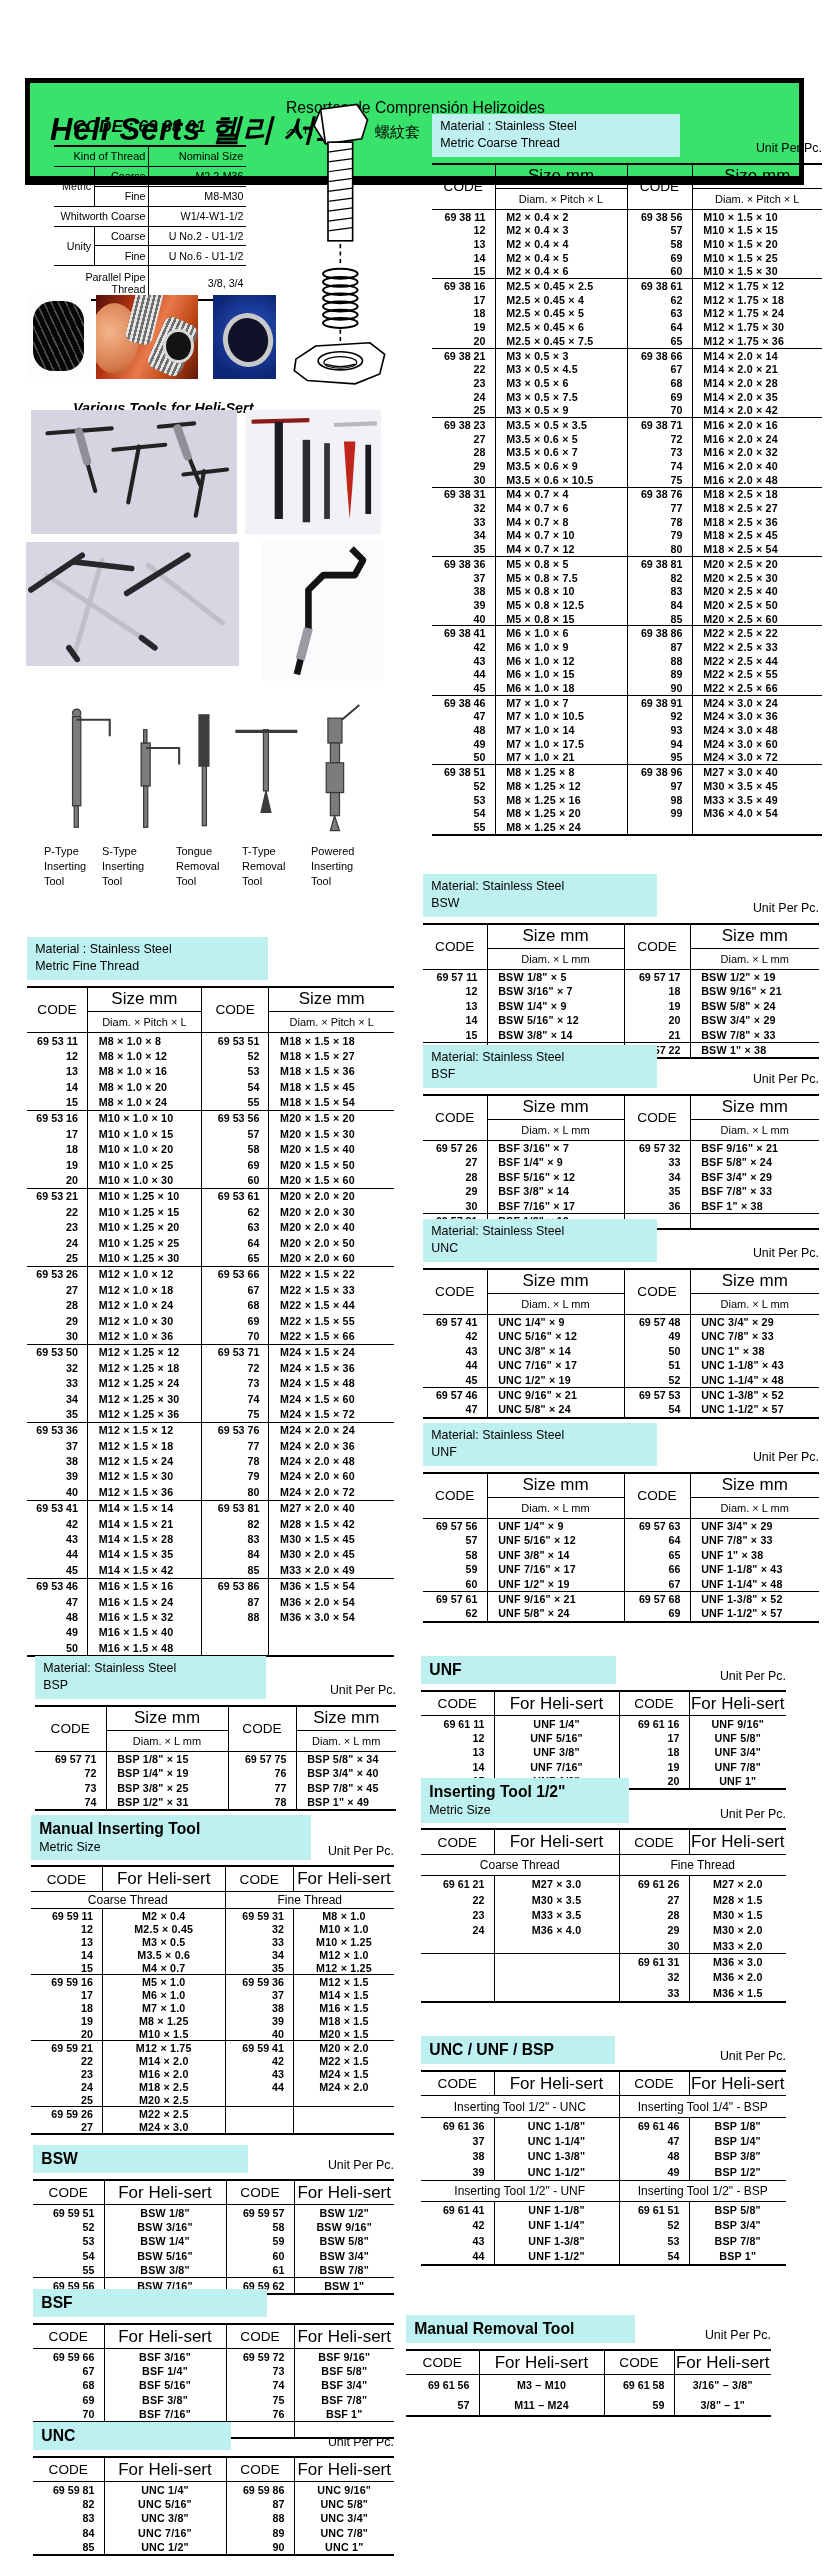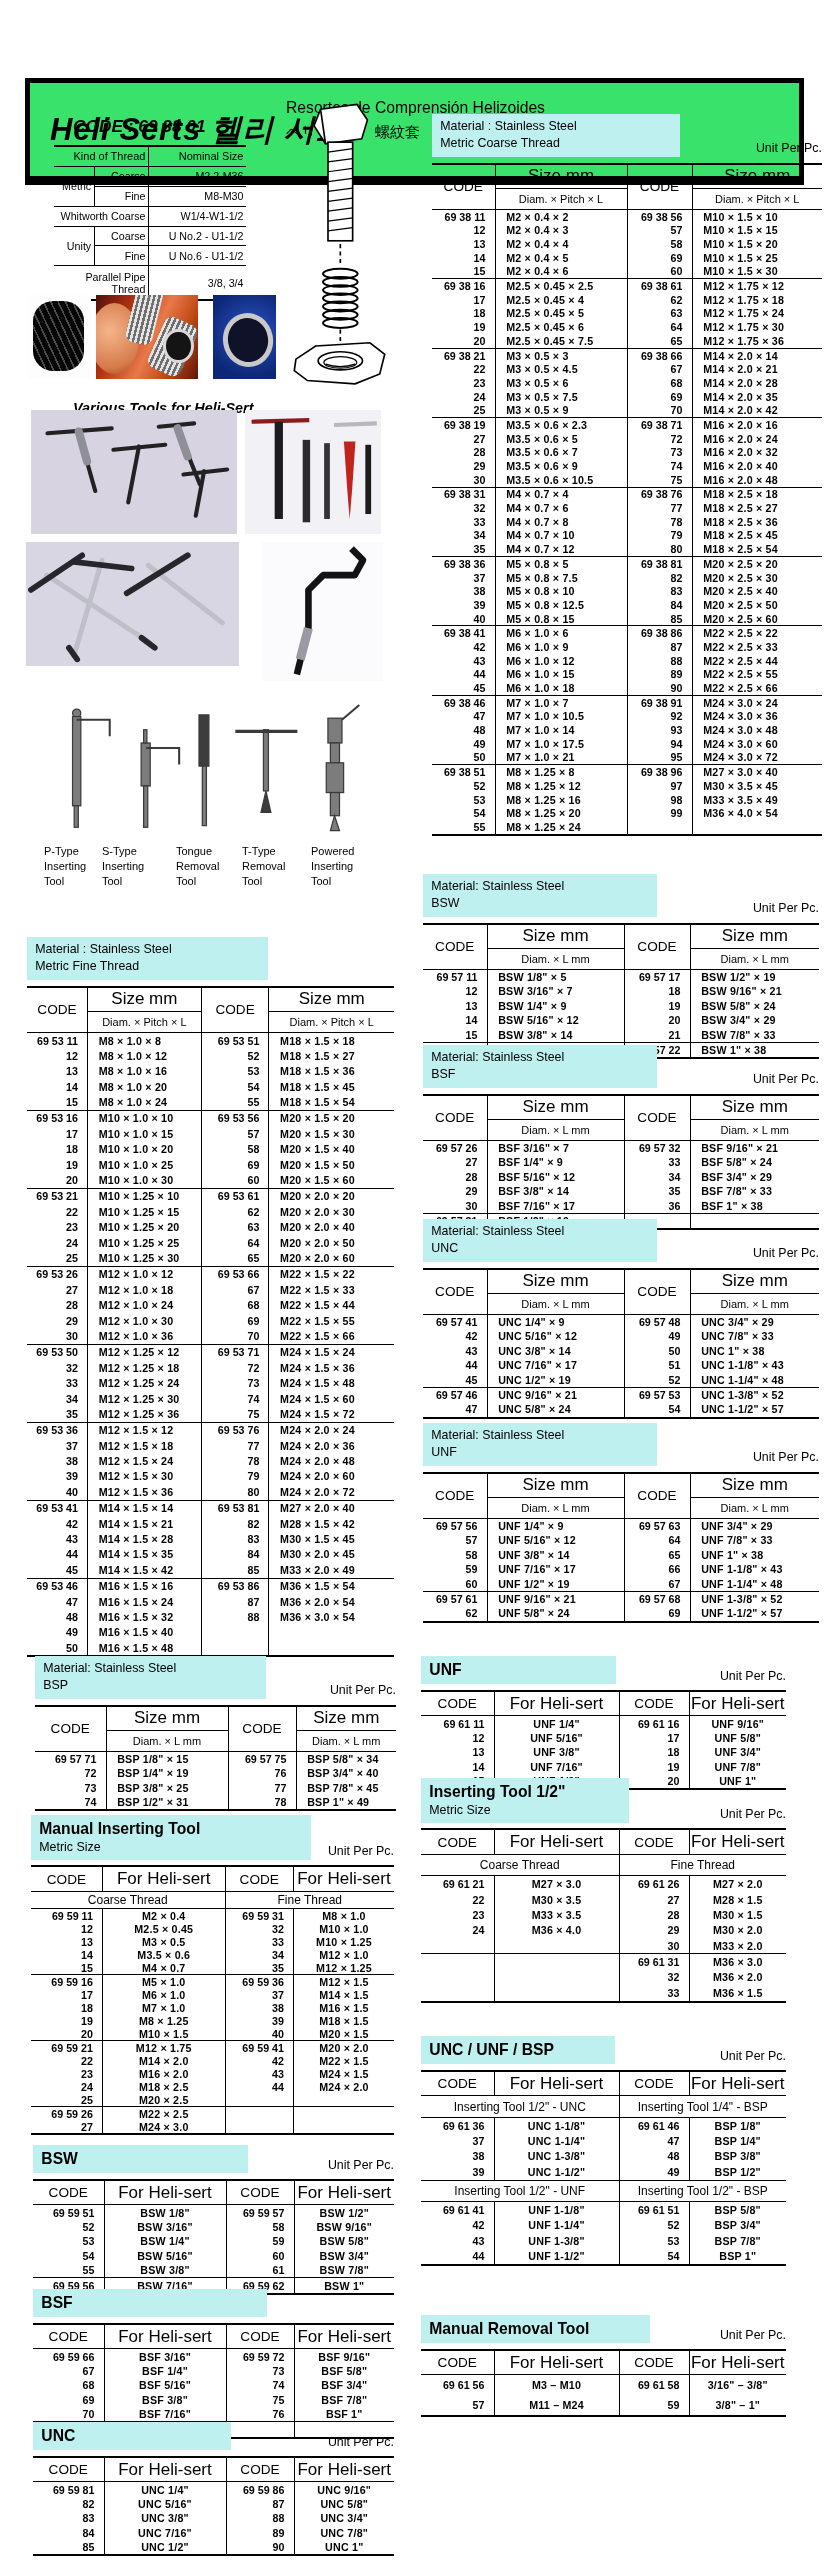--- a/index.html
+++ b/index.html
@@ -73,21 +73,21 @@
   #sec-unc{left:423px;top:1219px;width:396px}     #sec-unc .mat{width:234px}
   #sec-unf{left:423px;top:1423px;width:396px}     #sec-unf .mat{width:234px}
   #sec-bsp{left:35px;top:1656px;width:361px}      #sec-bsp .mat{width:231px}
   #sec-mit{left:31px;top:1815px;width:363px}      #sec-mit .mat{width:280px}
   #sec-bsw2{left:33px;top:2145px;width:361px}     #sec-bsw2 .mat{width:215px}
   #sec-bsf2{left:33px;top:2289px;width:361px}     #sec-bsf2 .mat{width:234px}
   #sec-unc2{left:33px;top:2422px;width:361px}     #sec-unc2 .mat{width:198px}
   #sec-unf2{left:421px;top:1656px;width:365px}    #sec-unf2 .mat{width:195px}
   #sec-it12{left:421px;top:1778px;width:365px}    #sec-it12 .mat{width:208px}
   #sec-combo{left:421px;top:2036px;width:365px}   #sec-combo .mat{width:194px}
-  #sec-mrt{left:421px;top:2315px;width:365px}     #sec-mrt .mat{width:229px}
+  #sec-mrt{left:406px;top:2315px;width:365px}     #sec-mrt .mat{width:229px}
 
   
   table.sz{border-collapse:collapse;table-layout:fixed;width:100%;
            border-top:2.1px solid #000;border-bottom:2.1px solid #000;}
   .sz thead{border-bottom:1.8px solid #000;}
   .sz th{font-weight:normal;padding:1.7px 0;text-align:center;overflow:hidden;white-space:nowrap;}
   .sz .h-code{font-size:13.6px;margin-top:16px;}
   .sz .h-size{font-size:17px;border-bottom:1.5px solid #000;height:16.5px;}
   .sz .h-sub{font-size:11px;height:16.5px;}
   .sz td{font-size:10.7px;font-weight:bold;white-space:nowrap;overflow:hidden;padding:0;}
@@ -434,22 +434,22 @@
             <td class="c-code col2">69</td>
             <td class="c-size col3">M14 × 2.0 × 35</td>
           </tr>
           <tr>
             <td class="c-code col0">25</td>
             <td class="c-size col1">M3 × 0.5 × 9</td>
             <td class="c-code col2">70</td>
             <td class="c-size col3">M14 × 2.0 × 42</td>
           </tr>
           <tr class="grp">
-            <td class="c-code col0">69 38 19</td>
-            <td class="c-size col1">M3.5 × 0.6 × 2.3</td>
+            <td class="c-code col0">69 38 23</td>
+            <td class="c-size col1">M3.5 × 0.5 × 3.5</td>
             <td class="c-code col2">69 38 71</td>
             <td class="c-size col3">M16 × 2.0 × 16</td>
           </tr>
           <tr>
             <td class="c-code col0">27</td>
             <td class="c-size col1">M3.5 × 0.6 × 5</td>
             <td class="c-code col2">72</td>
             <td class="c-size col3">M16 × 2.0 × 24</td>
           </tr>
           <tr>

